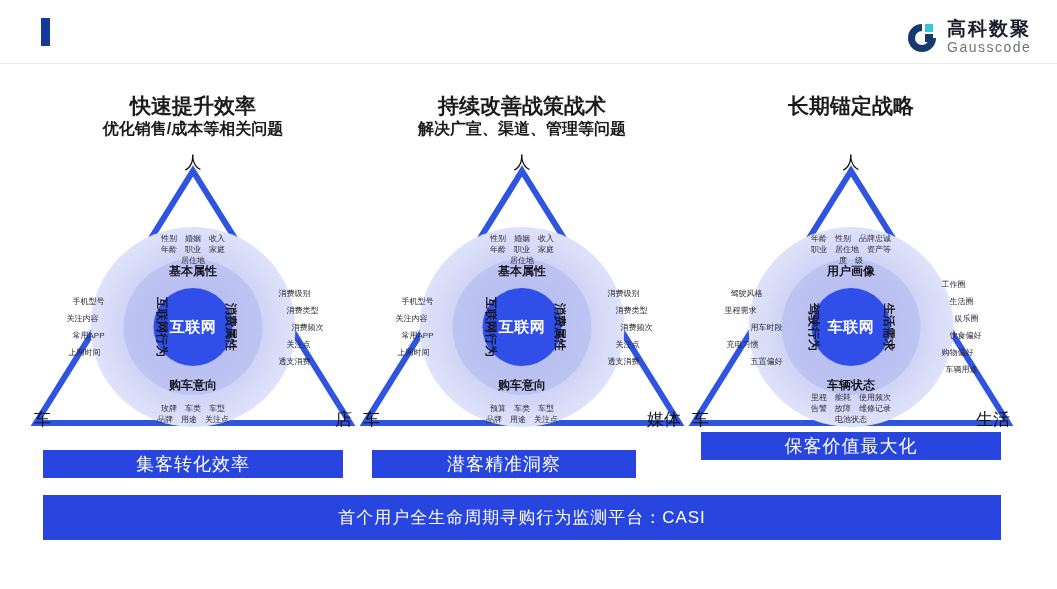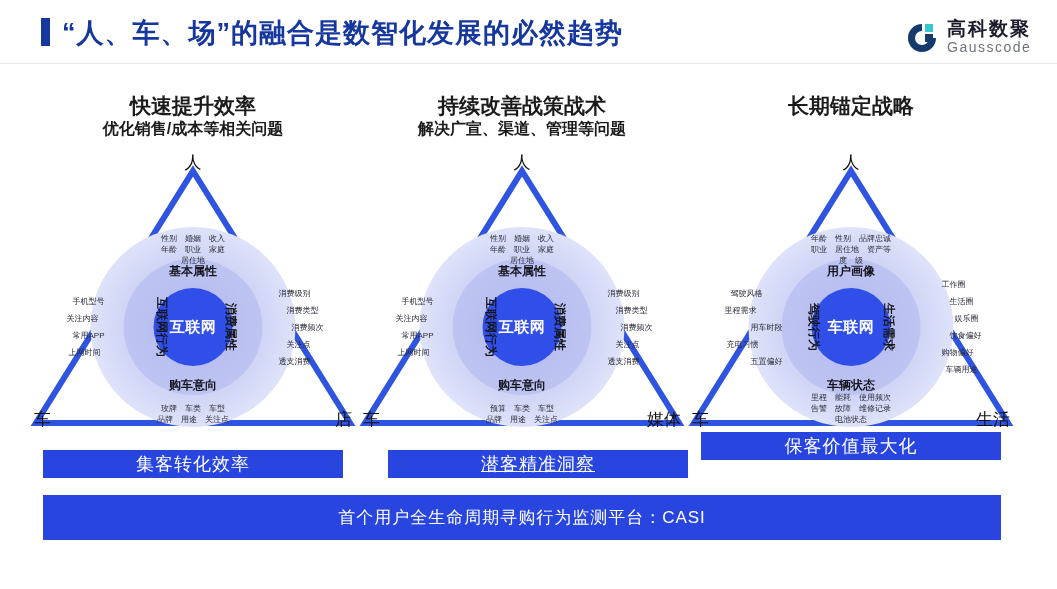--- a/index.html
+++ b/index.html
@@ -68,32 +68,31 @@
   .rt-right div:nth-child(3){margin-left:13px;}
   .rt-right div:nth-child(4){margin-left:8px;}
   .rt-right div:nth-child(5){margin-left:0px;}
   .rt-right div:nth-child(6){margin-left:4px;}
   .wm{position:absolute;left:50%;top:50%;transform:translate(-50%,-50%);font-size:10px;color:#c0c4e8;white-space:nowrap;}
 
   
   .bar{position:absolute;height:28px;background:#2845e0;color:#fff;font-size:18px;
        display:flex;align-items:center;justify-content:center;letter-spacing:1px;}
   .bar-1{left:43px;top:450px;width:300px;}
-  .bar-2{left:388px;top:450px;width:300px;text-decoration:underline;}
+  .bar-2{left:372px;top:450px;width:264px;}
   .bar-3{left:701px;top:432px;width:300px;}
 
   .banner{position:absolute;left:43px;top:495px;width:958px;height:45px;background:#2845e0;color:#fff;
     font-size:17px;display:flex;align-items:center;justify-content:center;letter-spacing:1px;}
 </style>
 </head>
 <body>
 
 <div class="header">
   <div class="title-accent"></div>
-  <div class="title">“人、车、场”的融合是数智化发展的必然趋势</div>
   <div class="logo">
     <div class="logo-mark">
       <svg width="34" height="34" viewBox="0 0 34 34">
         <path d="M17 3 A14 14 0 1 0 31 17 L24 17 A7 7 0 1 1 17 10 Z" fill="#173a6e"></path>
         <rect x="20" y="3" width="8" height="8" fill="#35c8d0"></rect>
         <rect x="20" y="13" width="8" height="8" fill="#173a6e"></rect>
       </svg>
     </div>
     <div class="logo-zh">高科数聚</div>
     <div class="logo-en">Gausscode</div>

